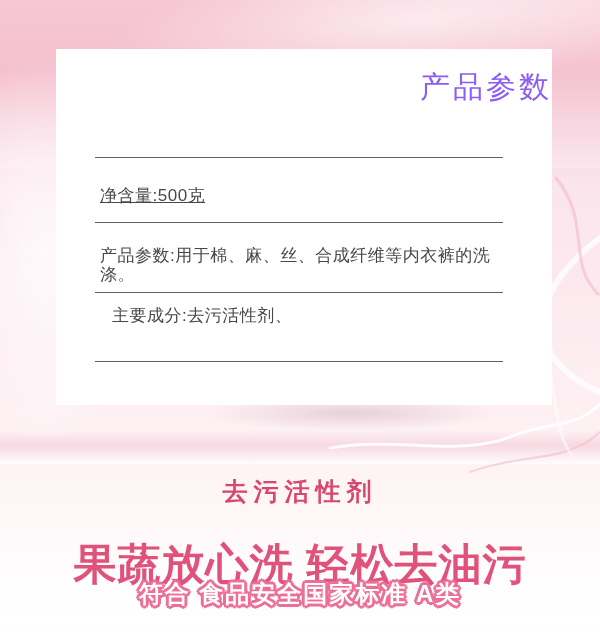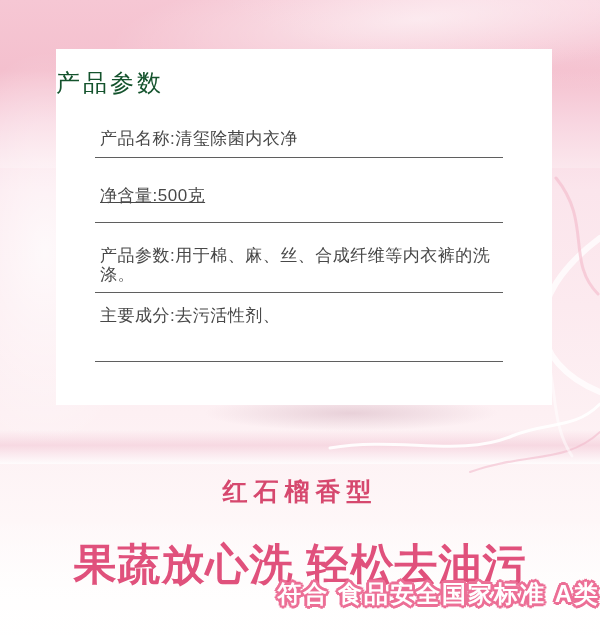--- a/index.html
+++ b/index.html
@@ -49,30 +49,30 @@
   .ribbons { position: absolute; top: 0; left: 0; }
 
   
   .card {
     position: absolute; left: 56px; top: 49px;
     width: 496px; height: 356px;
     background: #ffffff;
   }
   .card-title {
     position: absolute; top: 18px; left: 0; width: 100%;
-    margin: 0; text-align: left;
-    font-size: 24px; font-weight: 400; letter-spacing: 3px;
-    color: #14532d;
+    margin: 0; text-align: right;
+    font-size: 30px; font-weight: 400; letter-spacing: 3px;
+    color: #8b5cf6;
   }
   .param-text {
     position: absolute; left: 44px; right: 40px;
     font-size: 17px; line-height: 19px; letter-spacing: 0.5px;
     color: #484848;
   }
-  .param-text.two-line { line-height: 22px; }
+  .param-text.two-line { line-height: 22px; margin-left: 12px; }
   .param-text .param-line { display: block; }
   .divider {
     position: absolute; left: 39px; width: 408px; height: 1px;
     background: #5f5f5f;
   }
   .pt-0 { top: 80px; }  .dv-0 { top: 108px; }
   .pt-1 { top: 137px; text-decoration: underline; } .dv-1 { top: 173px; }
   .pt-2 { top: 197px; } .dv-2 { top: 243px; }
   .pt-3 { top: 256px; } .dv-3 { top: 312px; }
 
@@ -84,21 +84,21 @@
     color: #d6486e;
   }
   .headline {
     position: absolute; top: 536px; left: 0; width: 100%;
     text-align: center;
     font-size: 43px; font-weight: 700; letter-spacing: 1px;
     color: #e0517c;
   }
   .standard {
     position: absolute; top: 578px; left: 0; width: 100%;
-    text-align: right;
+    text-align: center;
     font-size: 24px; font-weight: 700; letter-spacing: 2px;
     color: #ffffff;
     text-shadow:
       -2px -2px 0 #ec6f96,  2px -2px 0 #ec6f96,
       -2px  2px 0 #ec6f96,  2px  2px 0 #ec6f96,
       -3px  0   0 #ec6f96,  3px  0   0 #ec6f96,
        0   -3px 0 #ec6f96,  0    3px 0 #ec6f96;
   }
 </style>
 </head>
@@ -119,38 +119,35 @@
       <path d="M 556,178 C 592,222 566,262 598,294" stroke="rgba(243,185,202,0.6)" stroke-width="3"></path>
       <path d="M 330,448 C 400,436 458,458 512,436 C 548,421 574,430 600,404" stroke="rgba(255,255,255,0.9)" stroke-width="3"></path>
       <path d="M 470,472 C 525,452 566,464 600,432" stroke="rgba(240,182,200,0.55)" stroke-width="2"></path>
       <path d="M 540,340 C 560,380 548,420 572,456" stroke="rgba(255,255,255,0.5)" stroke-width="3"></path>
     </g>
   </svg>
 
   <div class="card">
     <h1 class="card-title">产品参数</h1>
 
-    <div class="param-text pt-0">
-      <span class="param-line">产品名称:清玺除菌内衣净</span>
-    </div>
     <div class="divider dv-0"></div>
 
     <div class="param-text pt-1">
       <span class="param-line">净含量:500克</span>
     </div>
     <div class="divider dv-1"></div>
 
     <div class="param-text pt-2">
       <span class="param-line">产品参数:用于棉、麻、丝、合成纤维等内衣裤的洗涤。</span>
     </div>
     <div class="divider dv-2"></div>
 
     <div class="param-text pt-3 two-line">
       <span class="param-line">主要成分:去污活性剂、</span>
     </div>
     <div class="divider dv-3"></div>
   </div>
 
-  <div class="fragrance">红石榴香型</div>
+  <div class="fragrance">去污活性剂</div>
   <div class="headline">果蔬放心洗 轻松去油污</div>
   <div class="standard">符合 食品安全国家标准 A类</div>
 
 </div>
 
 </body></html>

